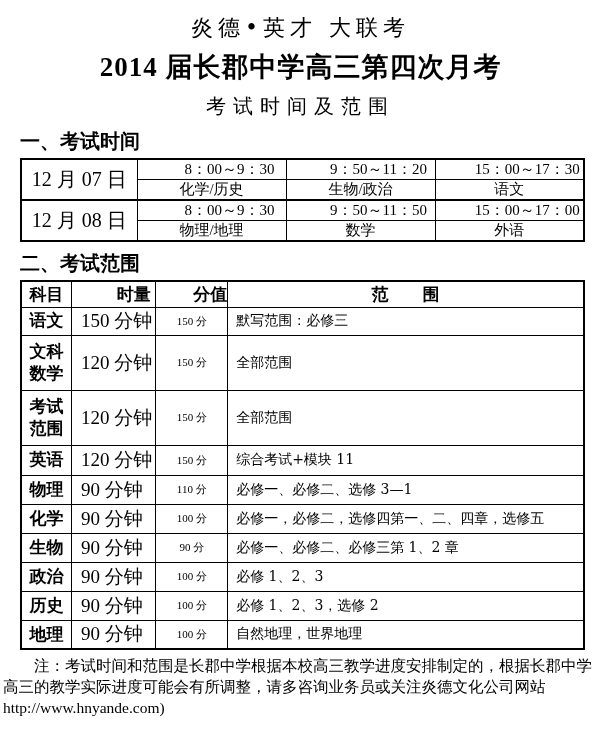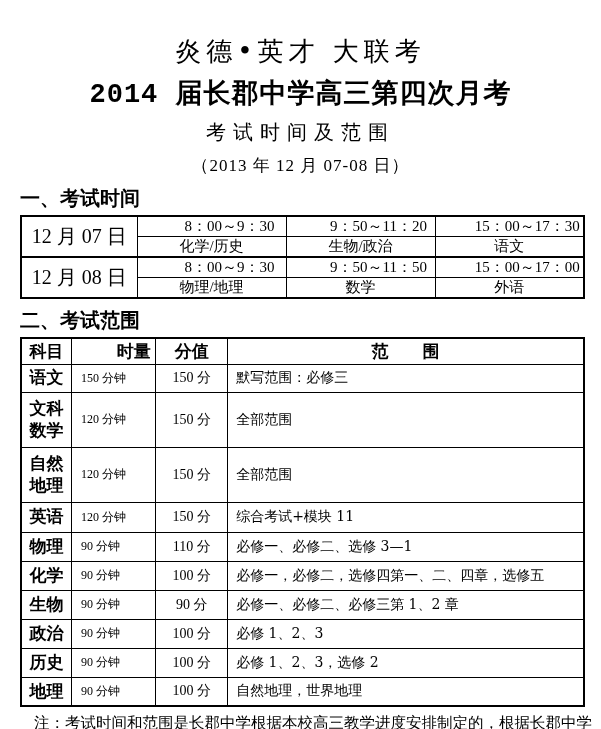--- a/index.html
+++ b/index.html
@@ -10,31 +10,31 @@
     height: 729px;
     margin: 0 auto;
     background: #ffffff;
     color: #000000;
     font-family: "Liberation Serif", "DejaVu Serif", serif;
     overflow: hidden;
   }
   
   .hdr { text-align: center; }
   .brand {
-    padding-top: 34px;
-    font-size: 26px;
+    padding-top: 13px;
+    font-size: 22px;
     letter-spacing: 5px;
     font-family: "DejaVu Serif", serif;
   }
   .main-title {
     margin-top: 6px;
     font-size: 27px;
     font-weight: bold;
     letter-spacing: 1px;
-    font-family: Liberation Mono, monospace;
+    font-family: Liberation Serif, serif;
     text-align: center;
   }
   .subtitle {
     margin-top: 8px;
     font-size: 20px;
     letter-spacing: 7px;
     font-family: "DejaVu Serif", serif;
   }
   .dates {
     margin-top: 8px;
@@ -69,34 +69,34 @@
   .t1 tr.group-start td { border-top: 2px solid #000; }
   
   .t2 th {
     font-size: 17px;
     font-family: "Liberation Sans", "DejaVu Sans", sans-serif;
     font-weight: bold;
     height: 26px;
   }
   .t2 .c-subj  { width: 48px; margin-left: 45px; }
   .t2 .c-dur   { width: 80px; padding-left: 40px; }
-  .t2 .c-score { width: 68px; }
+  .t2 .c-score { width: 68px; text-align: right; }
   .t2 .c-scope { width: 338px; }
   .t2 td.subj {
     font-size: 17px;
     font-family: "Liberation Sans", "DejaVu Sans", sans-serif;
     font-weight: bold;
     line-height: 1.25;
   }
   .t2 td.dur {
-    font-size: 12px;
+    font-size: 19px;
     text-align: left;
     padding-left: 9px;
   }
-  .t2 td.score { font-size: 14px; }
+  .t2 td.score { font-size: 11px; }
   .t2 td.scope {
     font-size: 14px;
     text-align: left;
     padding-left: 8px;
     font-family: "DejaVu Serif", serif;
   }
   .t2 tr.r-std td  { height: 29px; }
   .t2 tr.r-yw td   { height: 28px; }
   .t2 tr.r-tall td { height: 55px; }
   .t2 tr.r-en td   { height: 30px; }
@@ -112,21 +112,20 @@
 </style>
 </head>
 <body>
 
 <div class="page">
 
   <div class="hdr">
     <div class="brand">炎德•英才 大联考</div>
     <div class="main-title">2014 届长郡中学高三第四次月考</div>
     <div class="subtitle">考试时间及范围</div>
-    <div class="dates">（2013 年 12 月 07-08 日）</div>
   </div>
 
   <div class="sec-heading">一、考试时间</div>
 
   <table class="t1">
     <tbody>
         <tr>
       <td class="c-date" rowspan="2">12 月 07 日</td>
       <td class="c-slot">8：00～9：30</td>
       <td class="c-slot">9：50～11：20</td>
@@ -167,21 +166,21 @@
       <td class="score">150 分</td>
       <td class="scope">默写范围：必修三</td>
     </tr>
     <tr class="r-tall">
       <td class="subj">文科数学</td>
       <td class="dur">120 分钟</td>
       <td class="score">150 分</td>
       <td class="scope">全部范围</td>
     </tr>
     <tr class="r-tall">
-      <td class="subj">自然地理</td>
+      <td class="subj">考试范围</td>
       <td class="dur">120 分钟</td>
       <td class="score">150 分</td>
       <td class="scope">全部范围</td>
     </tr>
     <tr class="r-en">
       <td class="subj">英语</td>
       <td class="dur">120 分钟</td>
       <td class="score">150 分</td>
       <td class="scope">综合考试+模块 11</td>
     </tr>

